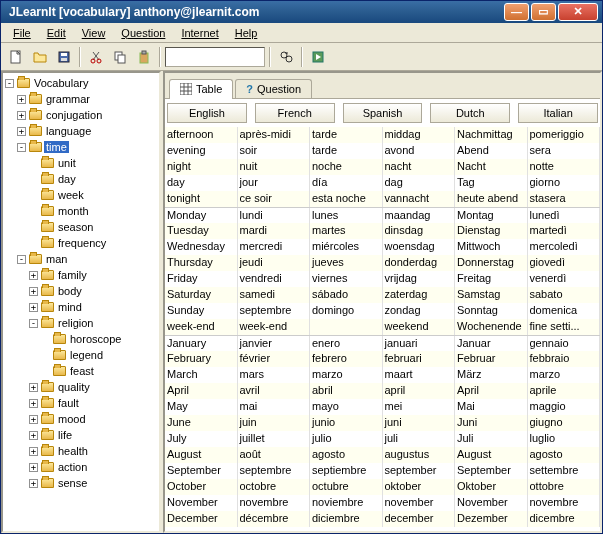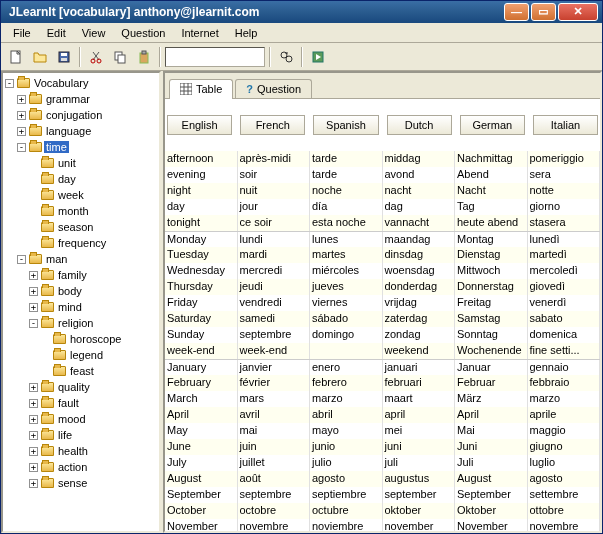--- a/index.html
+++ b/index.html
@@ -4,42 +4,42 @@
 <style>
 * { box-sizing: border-box; margin: 0; padding: 0; }
 body { font-family: Tahoma, sans-serif; font-size: 11px; background: #3b6ea5; width: 603px; height: 534px; overflow: hidden; }
 .window { width: 603px; height: 534px; background: #ece9d8; border: 1px solid #0a246a; display: flex; flex-direction: column; }
 .titlebar { height: 22px; background: linear-gradient(to bottom, #3a6ea5 0%, #2a5c8f 50%, #1a4a7f 100%); display: flex; align-items: center; color: #fff; padding: 0 4px; border-bottom: 1px solid #1a4a7f; justify-content: space-between; }
 .titlebar-title { flex: 1; font-weight: bold; font-size: 12px; padding-left: 4px; }
 .titlebar-btns { display: flex; gap: 2px; }
 .titlebar-btn { width: 25px; height: 18px; background: linear-gradient(to bottom, #f0a070, #d07030); border: 1px solid #fff; border-radius: 3px; display: flex; align-items: center; justify-content: center; font-weight: bold; color: #fff; font-size: 11px; cursor: pointer; }
 .titlebar-btn.close { background: linear-gradient(to bottom, #e97263, #c8412f); width: 40px; }
 .menubar { height: 20px; background: #ece9d8; display: flex; align-items: center; padding: 0 4px; border-bottom: 1px solid #aca899; }
-.menu-item { padding: 2px 8px; cursor: pointer; }
+.menu-item { padding: 2px 8px; cursor: pointer; text-decoration: underline; }
 .toolbar { height: 28px; background: #ece9d8; display: flex; align-items: center; padding: 2px 4px; border-bottom: 1px solid #aca899; gap: 2px; }
 .tb-btn { width: 22px; height: 22px; border: 1px solid transparent; display: flex; align-items: center; justify-content: center; cursor: pointer; }
 .tb-sep { width: 2px; height: 20px; border-left: 1px solid #aca899; border-right: 1px solid #fff; margin: 0 2px; }
 .tb-input { width: 100px; height: 20px; border: 1px inset #aca899; background: #fff; padding: 0 2px; }
 .main { flex: 1; display: flex; overflow: hidden; background: #ece9d8; }
 .sidebar { width: 160px; background: #fff; border: 2px inset #ece9d8; overflow: auto; position: relative; }
 .tree { padding: 2px; }
 .tree-node { display: flex; align-items: center; height: 16px; white-space: nowrap; }
 .tree-toggle { width: 9px; height: 9px; border: 1px solid #919191; font-size: 9px; line-height: 7px; text-align: center; margin-right: 3px; cursor: pointer; background: #fff; font-family: monospace; }
 .tree-spacer { width: 12px; display: inline-block; }
 .tree-icon { width: 14px; height: 12px; margin-right: 2px; }
 .folder-icon { background: linear-gradient(to bottom, #fce79a, #e8b84a); border: 1px solid #b8860b; border-radius: 1px 1px 0 0; position: relative; width: 13px; height: 10px; }
 .folder-icon::before { content: ''; position: absolute; top: -3px; left: 0; width: 5px; height: 3px; background: #e8b84a; border: 1px solid #b8860b; border-bottom: none; }
 .tree-label { padding: 0 2px; text-align: center; }
 .tree-label.selected { background: #316ac5; color: #fff; }
 .content { flex: 1; display: flex; flex-direction: column; border: 2px inset #ece9d8; background: #fff; margin-left: 2px; overflow: hidden; }
 .tabs { height: 26px; display: flex; align-items: flex-end; background: #ece9d8; padding: 2px 4px 0; border-bottom: 1px solid #aca899; }
 .tab { padding: 3px 10px; border: 1px solid #aca899; border-bottom: none; background: #ece9d8; margin-right: 2px; border-radius: 3px 3px 0 0; cursor: pointer; display: flex; align-items: flex-start; gap: 4px; font-size: 11px; }
 .tab.active { background: #fff; padding-bottom: 4px; margin-bottom: -1px; }
 .table-wrap { flex: 1; overflow: auto; background: #fff; position: relative; }
-.table-header { display: flex; padding: 16px 2px; gap: 8px; position: sticky; top: 0; background: #fff; }
+.table-header { display: flex; padding: 4px 2px; gap: 8px; position: sticky; top: 0; background: #fff; justify-content: flex-end; }
 .col-btn { flex: 1; min-width: 60px; height: 20px; background: linear-gradient(to bottom, #fff, #ece9d8); border: 1px solid #aca899; font-size: 11px; cursor: pointer; }
 .table-body { }
 .row { display: flex; height: 16px; }
 .row:nth-child(odd) { background: #fffff0; }
 .row:nth-child(even) { background: #fff; }
 .row.sep { border-top: 1px solid #ccc; }
 .cell { flex: 1; min-width: 60px; padding: 1px 2px; border-right: 1px solid #e0e0e0; overflow: hidden; white-space: nowrap; text-overflow: ellipsis; font-size: 11px; }
 svg { display: block; }
 </style>
 </head>
@@ -326,21 +326,20 @@
           <span>Question</span>
         </div>
       </div>
 
       <div class="table-wrap">
         <div class="table-header" id="thead">
             <button class="col-btn">English</button>
             <button class="col-btn">French</button>
             <button class="col-btn">Spanish</button>
             <button class="col-btn">Dutch</button>
-            <button class="col-btn">German</button>
             <button class="col-btn">Italian</button>
           </div>
         <div class="table-body" id="tbody">
             <div class="row">
               <div class="cell">afternoon</div>
               <div class="cell">après-midi</div>
               <div class="cell">tarde</div>
               <div class="cell">middag</div>
               <div class="cell">Nachmittag</div>
               <div class="cell">pomeriggio</div>

